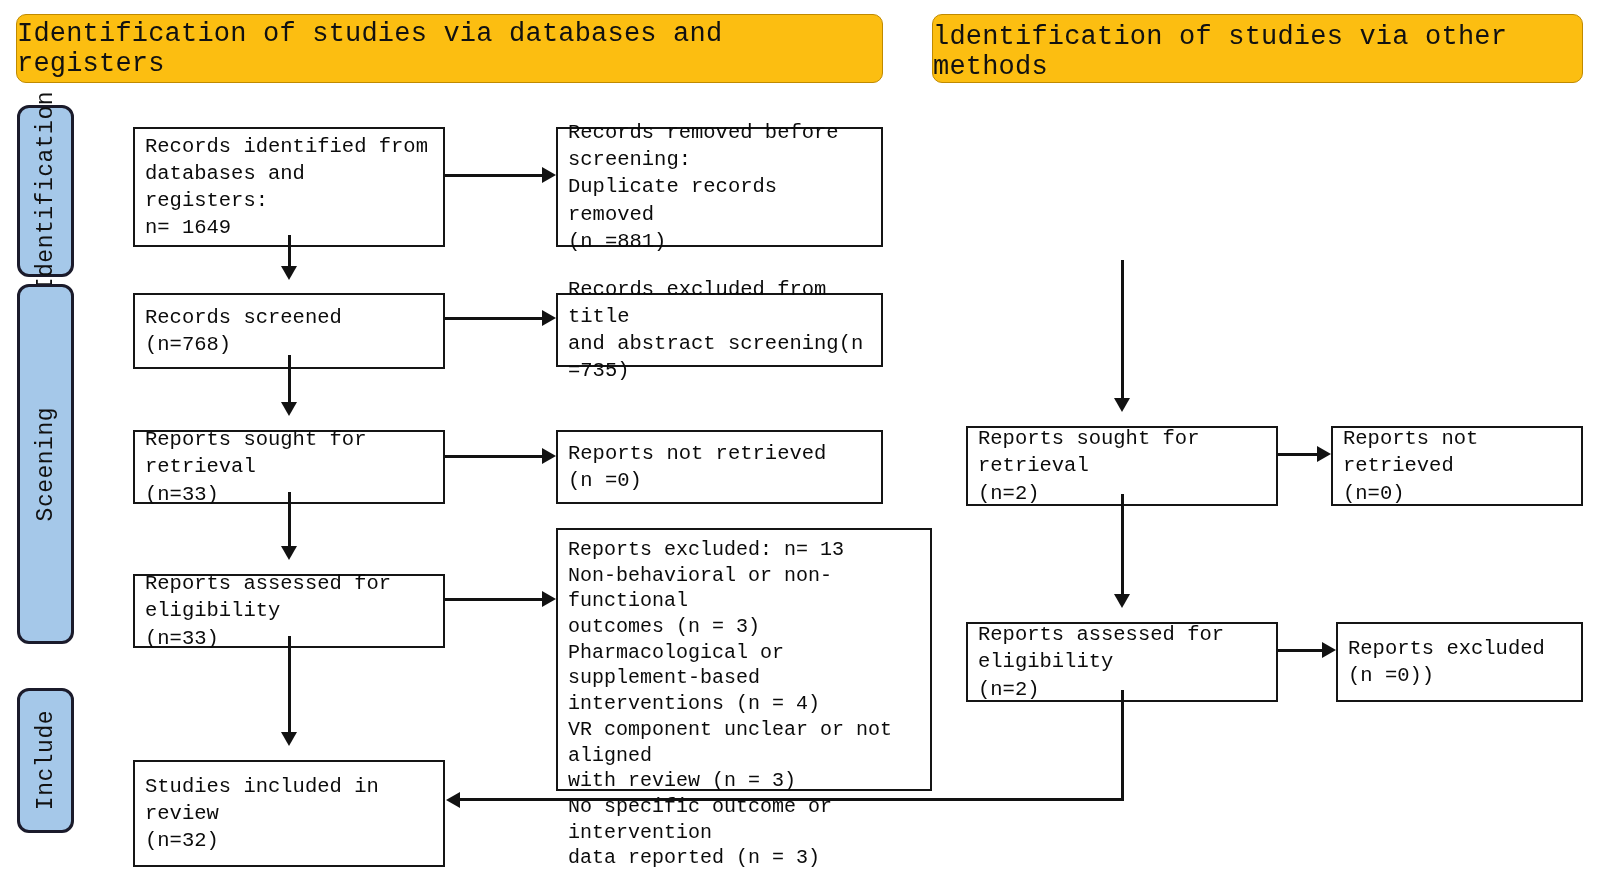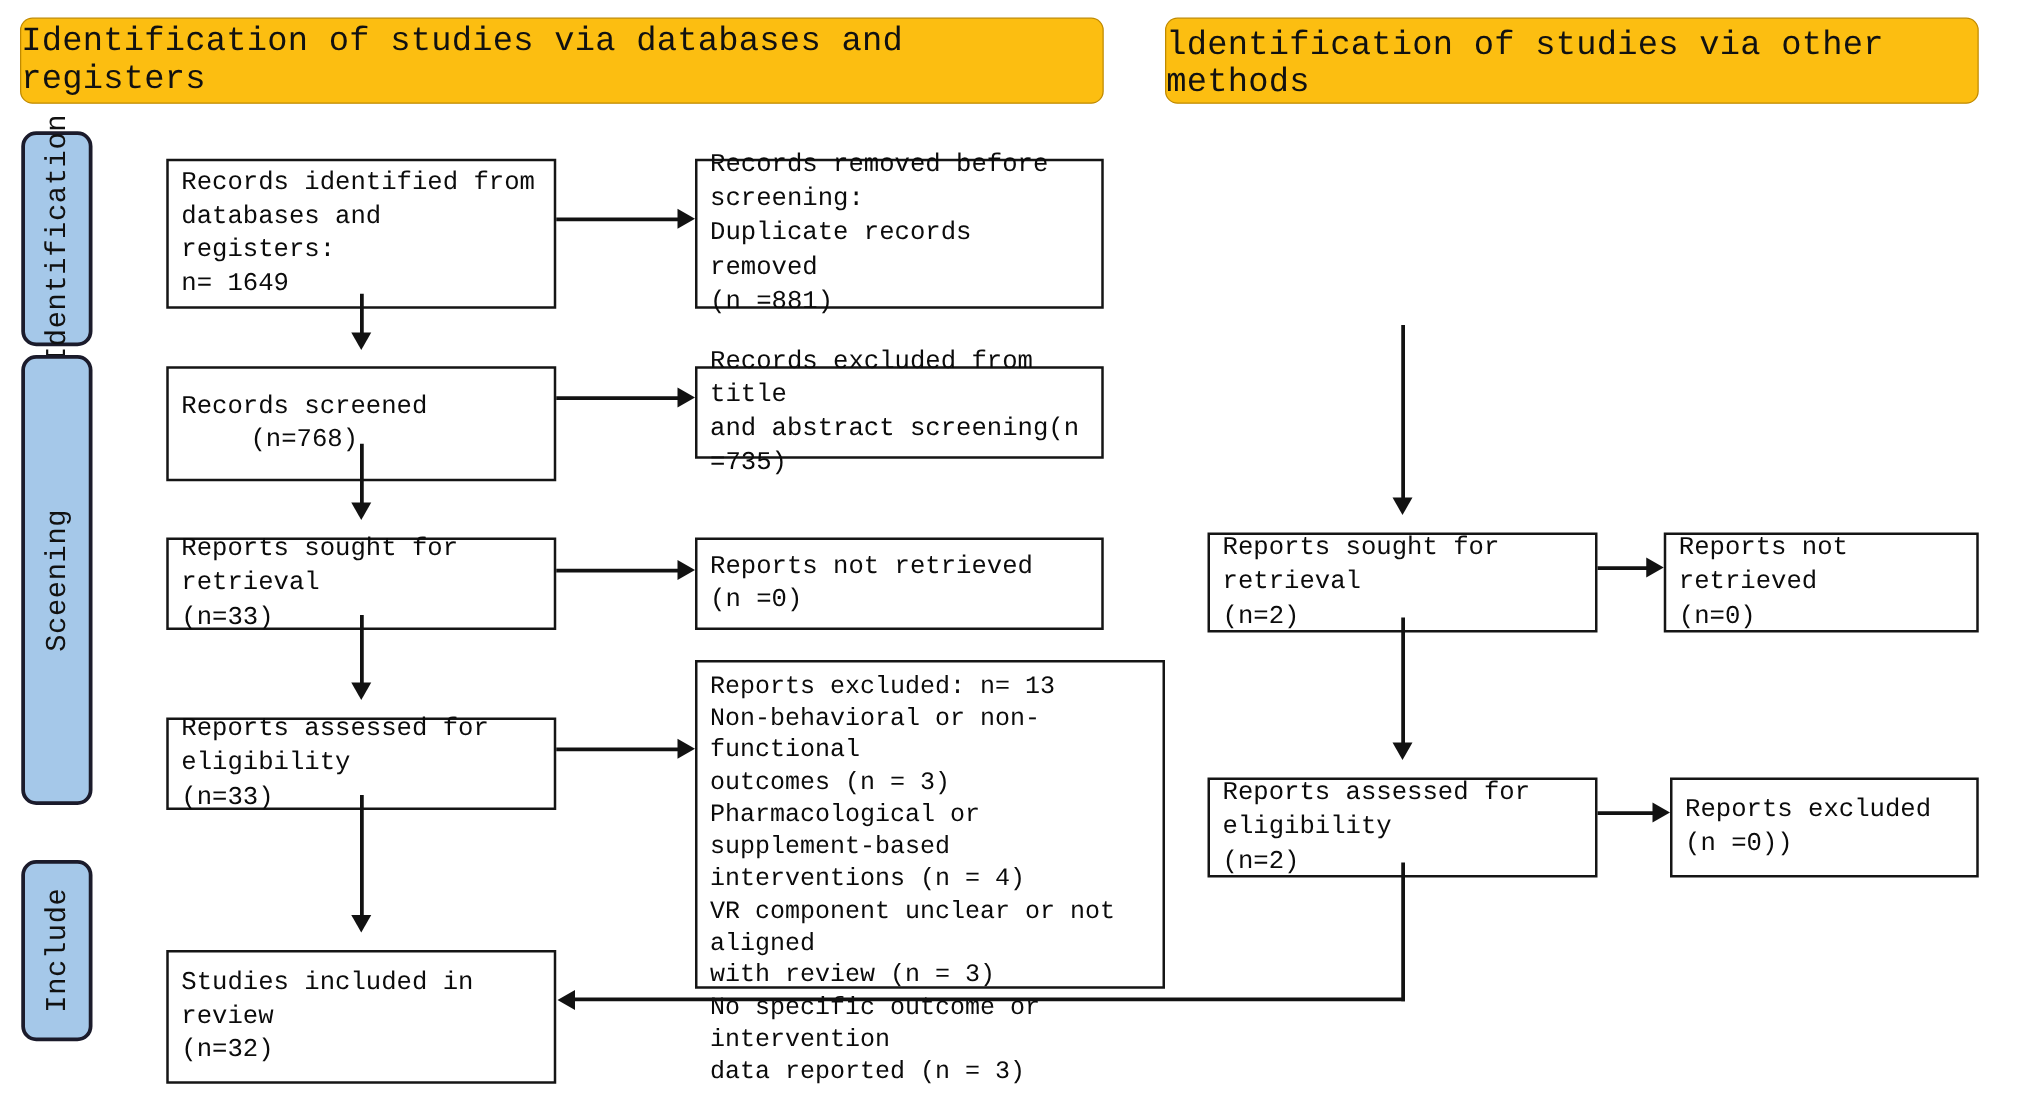--- a/index.html
+++ b/index.html
@@ -130,21 +130,21 @@
 databases and registers:
 n= 1649</div>
   </div>
 
   <div class="box" style="left:556px; top:115px; width:327px; height:120px;">
     <div class="txt">Records removed before screening:
 Duplicate records removed
 (n =881)</div>
   </div>
 
-  <div class="box" style="left:133px; top:281px; width:312px; height:92px;text-align:center;">
+  <div class="box" style="left:133px; top:281px; width:312px; height:76px;">
     <div class="txt">Records screened
 (n=768)</div>
   </div>
 
   <div class="box" style="left:556px; top:281px; width:327px; height:74px;">
     <div class="txt">Records excluded from title
 and abstract screening(n =735)</div>
   </div>
 
   <div class="box" style="left:133px; top:418px; width:312px; height:74px;">

